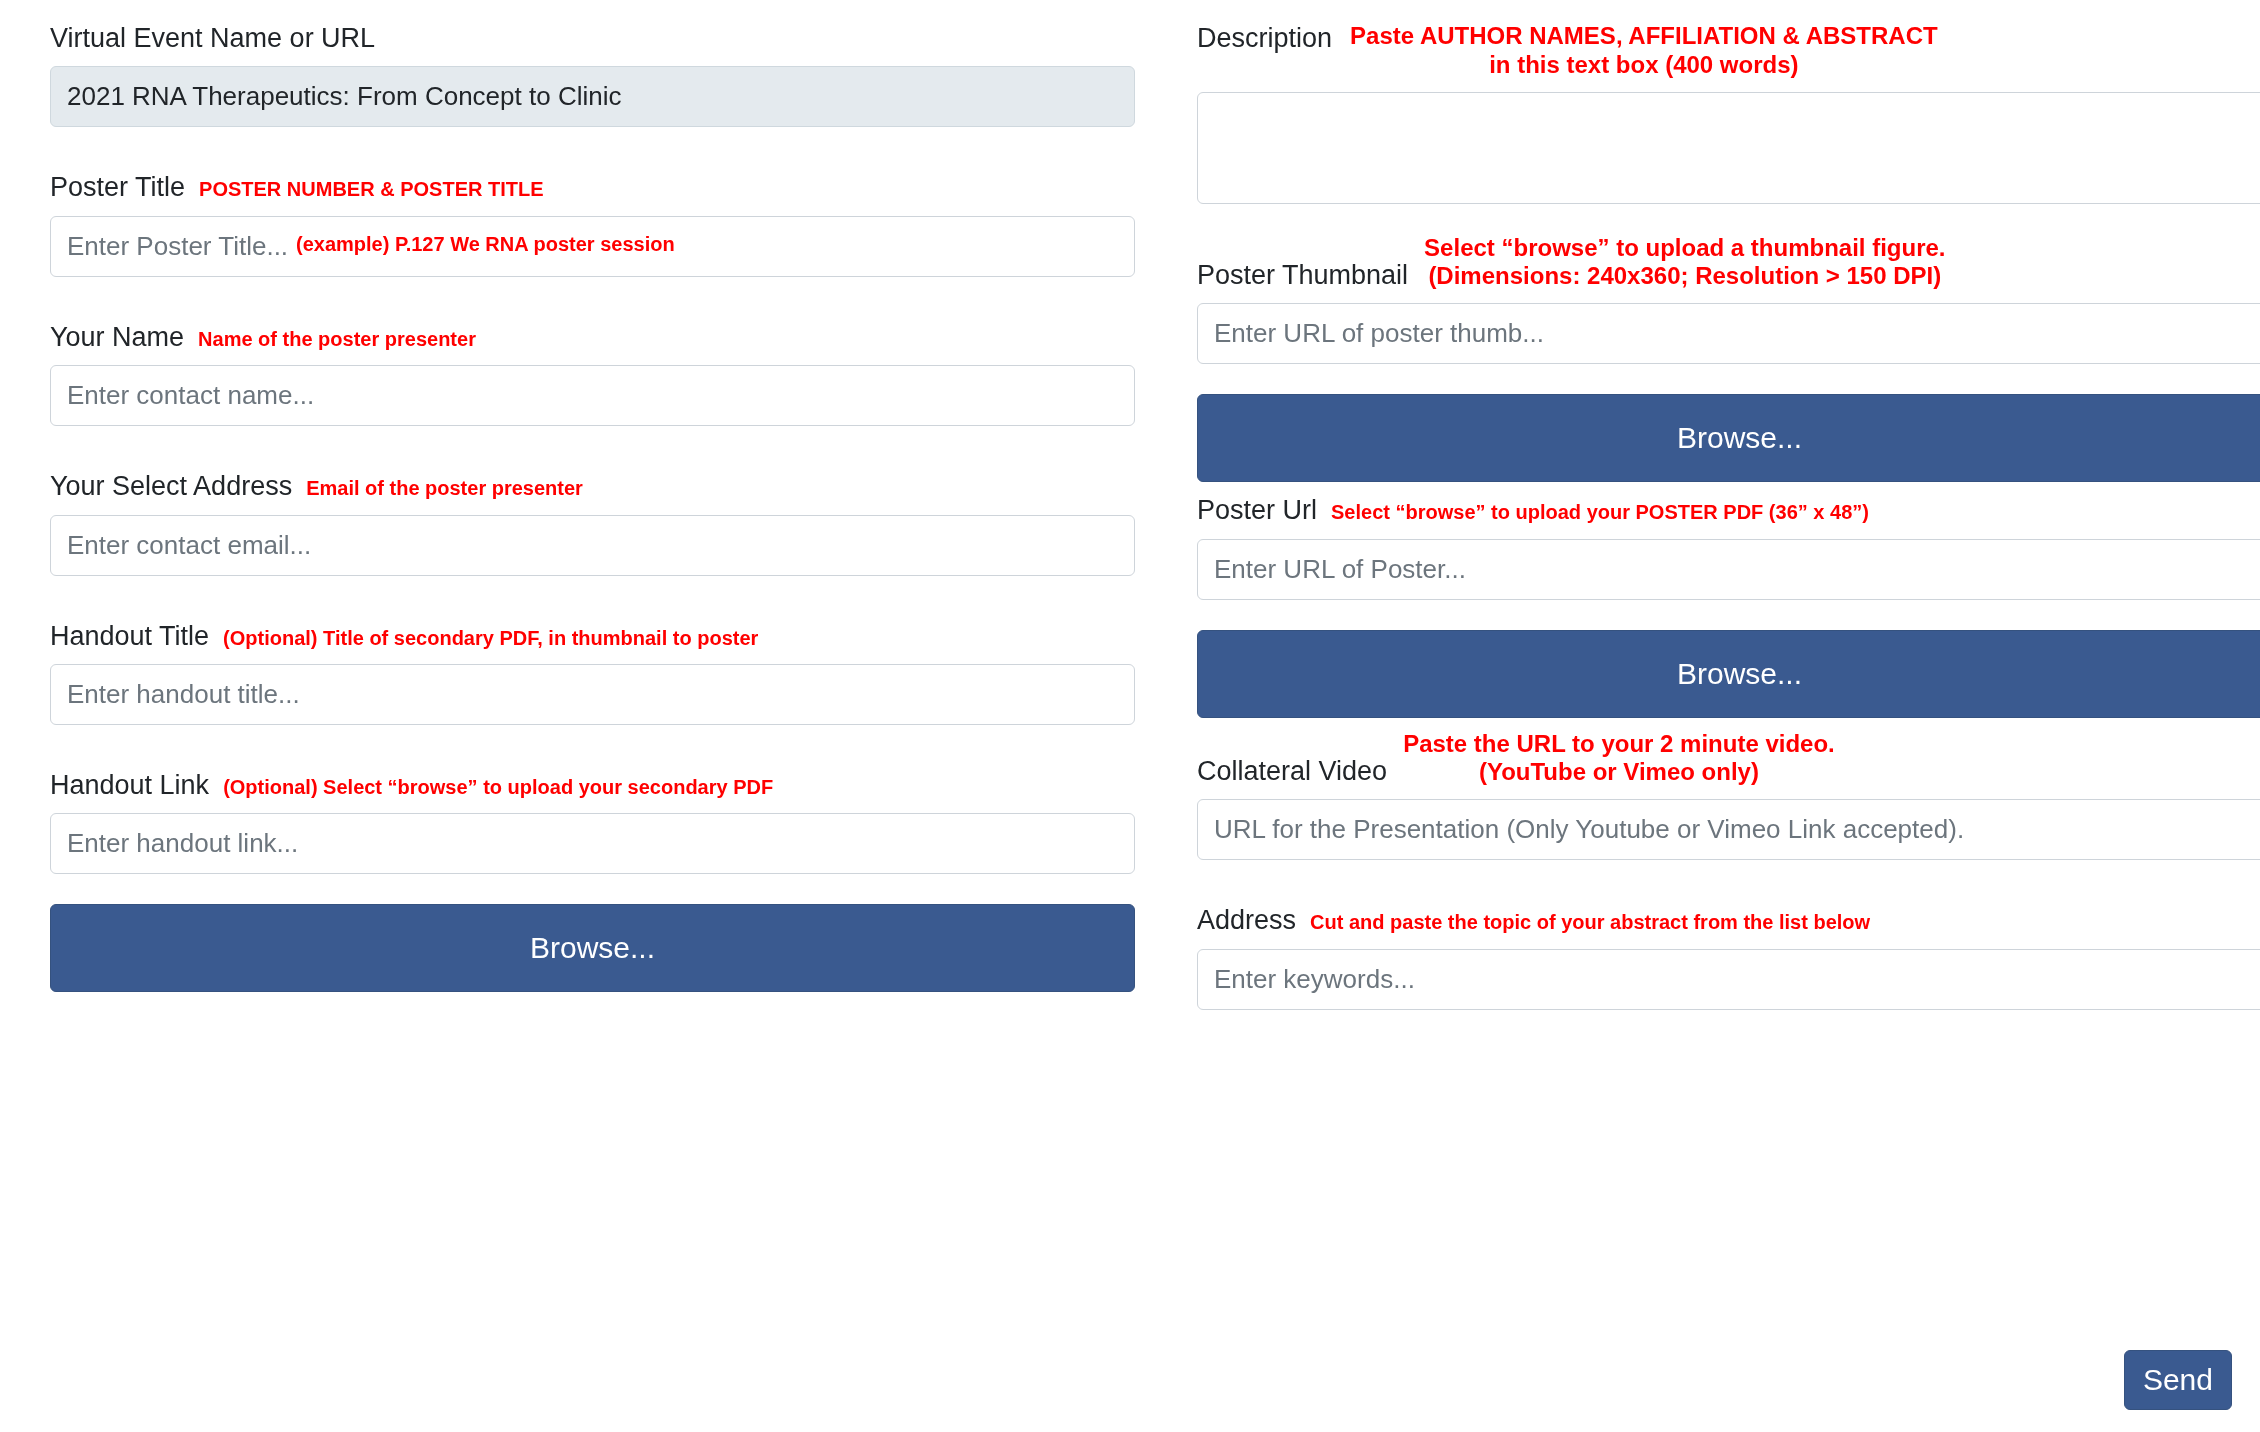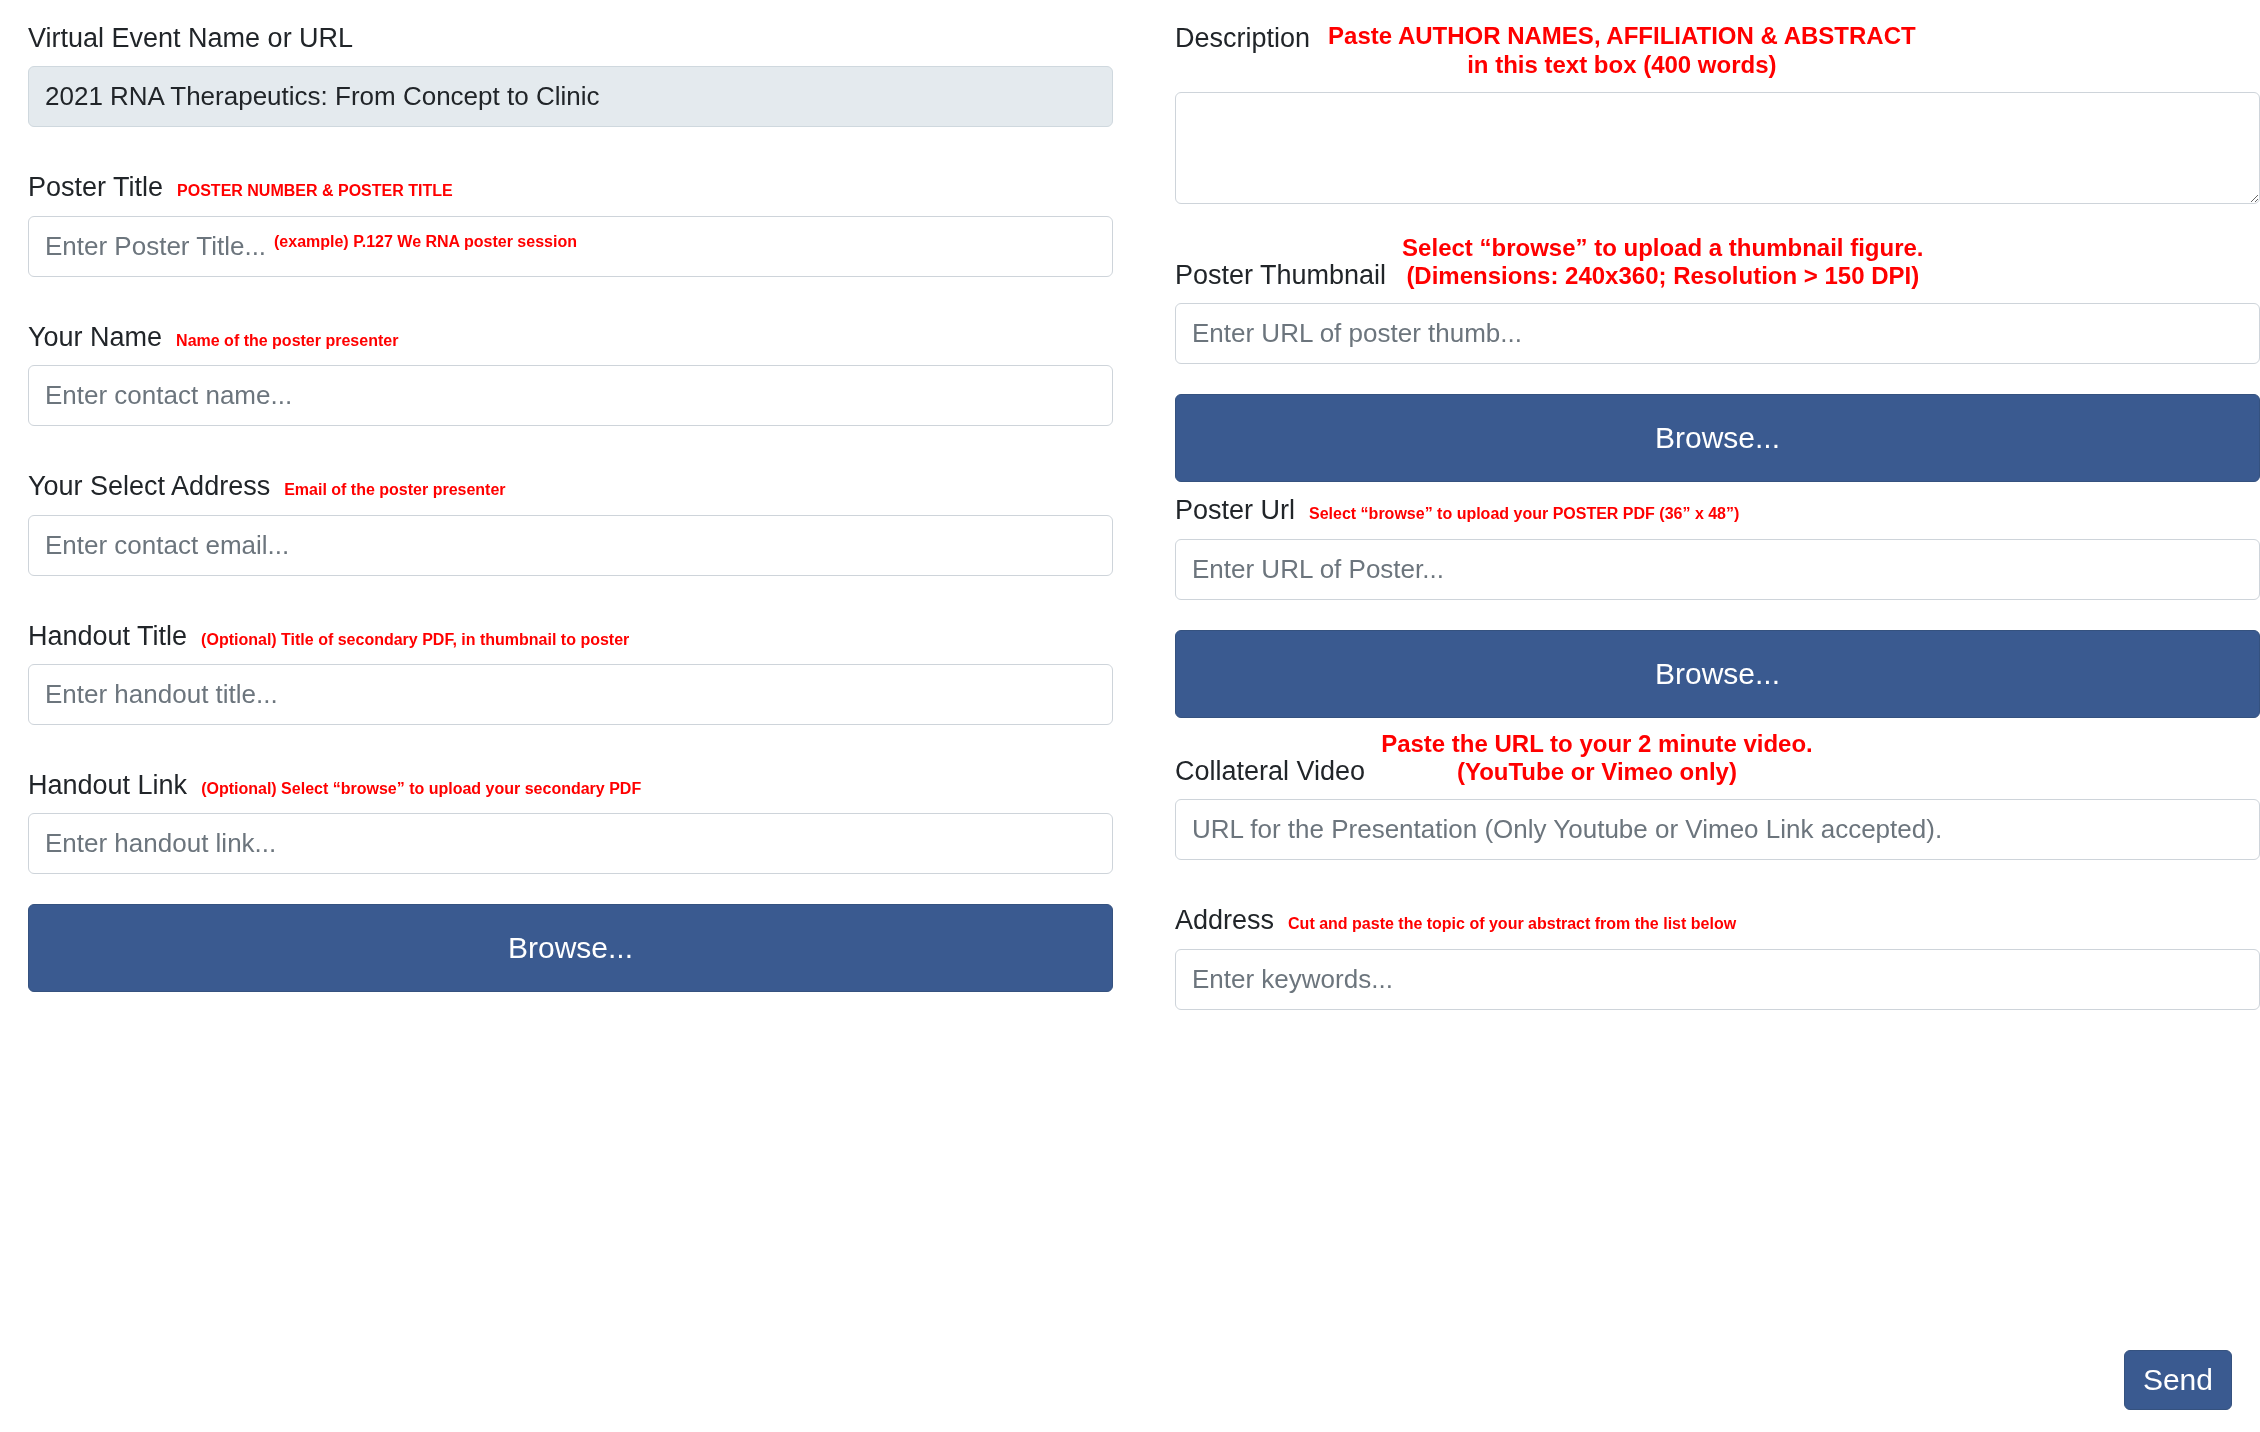--- a/index.html
+++ b/index.html
@@ -18,20 +18,21 @@
     position: relative;
     width: 2260px;
     height: 1432px;
     box-sizing: border-box;
     padding: 22px 28px 18px 28px;
   }
   .cols {
     display: flex;
     gap: 62px;
     align-items: flex-start;
+    margin-left: 22px;
   }
   .col {
     width: 1085px;
     flex: 0 0 1085px;
   }
 
   .field {
     margin-bottom: 0;
   }
   .label-row {
@@ -42,21 +43,21 @@
   }
   .label {
     font-size: 27px;
     line-height: 1.2;
     color: #212529;
     font-weight: 400;
   }
   .note {
     color: #ff0000;
     font-weight: bold;
-    font-size: 16px;
+    font-size: 20px;
     line-height: 1.18;
   }
   .note-block {
     color: #ff0000;
     font-weight: bold;
     font-size: 24px;
     line-height: 1.2;
     text-align: center;
   }
 

